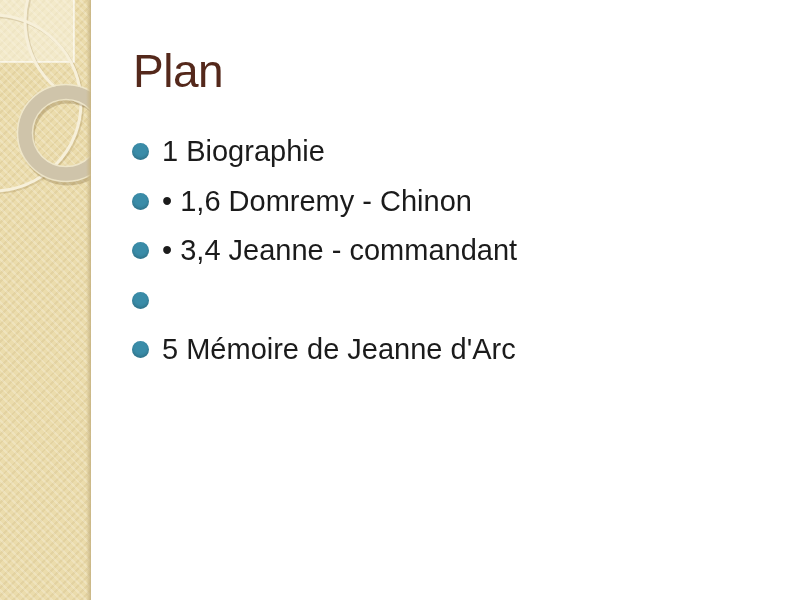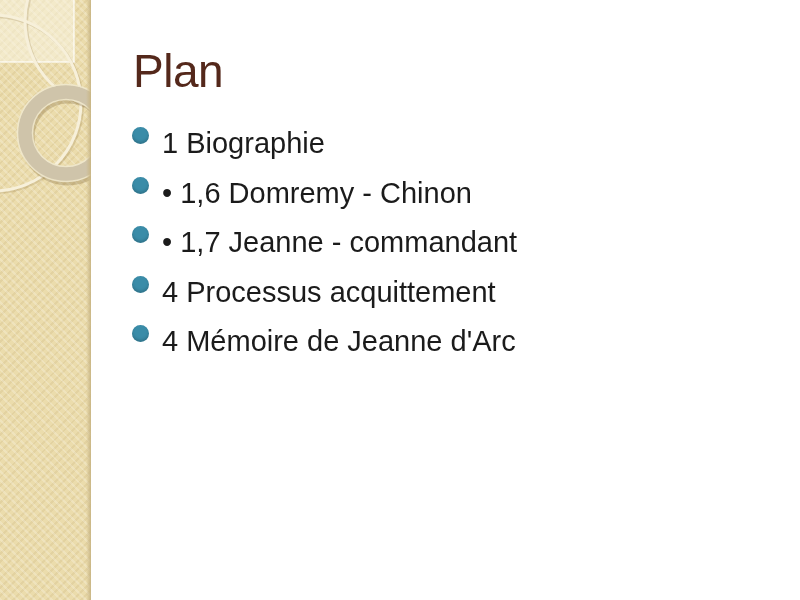--- a/index.html
+++ b/index.html
@@ -38,21 +38,21 @@
     font-size:46px;line-height:1.0;font-weight:400;
     letter-spacing:-0.5px;
     color:var(--title-color);
     margin:0;white-space:nowrap;
   }
   .bullet-list{
     position:absolute;left:132px;top:127px;
     margin:0;padding:0;list-style:none;
   }
   .bullet-list li{
-    display:flex;align-items:flex-start;
+    display:flex;align-items:center;
     height:49.5px;
   }
   .dot{
     width:17px;height:17px;border-radius:50%;
     background:var(--bullet-accent);
     box-shadow:inset 0 -2px 3px rgba(0,0,0,.18);
     margin-right:13px;flex:0 0 auto;
   }
   .bullet-text{
     font-size:29px;color:var(--body-text);
@@ -87,25 +87,24 @@
     <li>
       <span class="dot"></span>
       <span class="bullet-text">1 Biographie</span>
     </li>
     <li>
       <span class="dot"></span>
       <span class="bullet-text">• 1,6 Domremy - Chinon</span>
     </li>
     <li>
       <span class="dot"></span>
-      <span class="bullet-text">• 1,7 Jeanne - commandant</span>
+      <span class="bullet-text">• 3,4 Jeanne - commandant</span>
     </li>
     <li>
       <span class="dot"></span>
-      <span class="bullet-text">4 Processus acquittement</span>
     </li>
     <li>
       <span class="dot"></span>
-      <span class="bullet-text">4 Mémoire de Jeanne d'Arc</span>
+      <span class="bullet-text">5 Mémoire de Jeanne d'Arc</span>
     </li>
   </ul>
 
 </div>
 
 </body></html>

